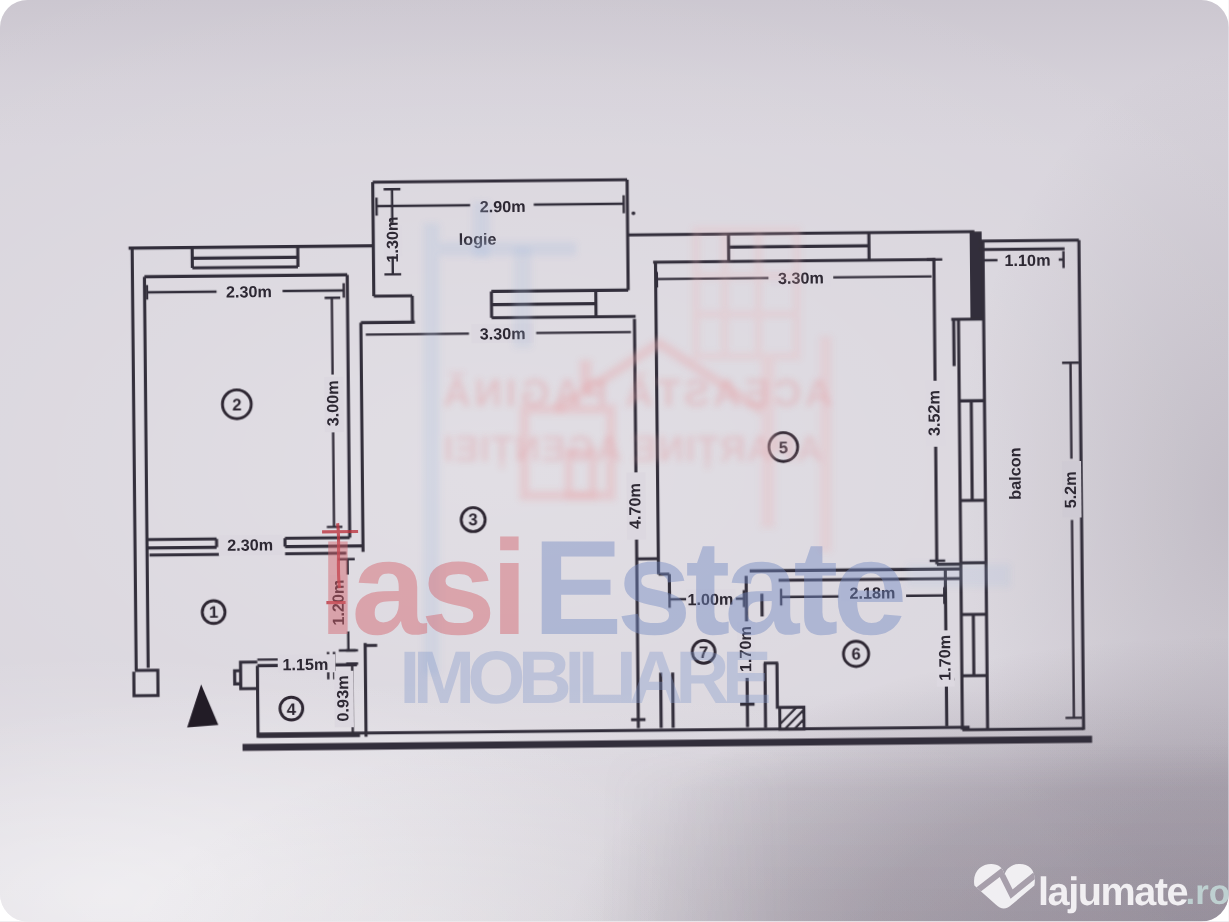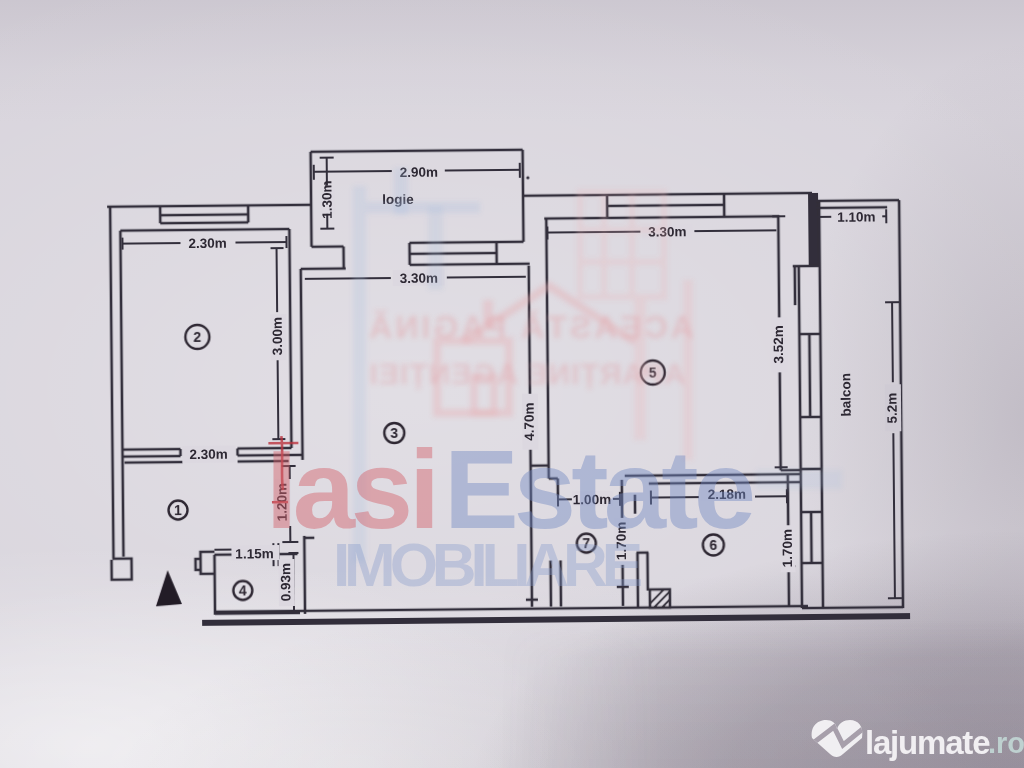--- a/index.html
+++ b/index.html
@@ -1,18 +1,18 @@
 <!DOCTYPE html>
 <html><head>
 <meta charset="utf-8">
 <style>
   html,body{margin:0;padding:0;}
   #page{position:relative;width:1024px;height:768px;overflow:hidden;
     background:#d8d4dc;
-    font-family:"Liberation Sans", sans-serif;}
+    font-family:"Liberation Sans", sans-serif;border-radius:23px;}
   #shade{position:absolute;inset:0;
     background:
       radial-gradient(560px 260px at 1030px 790px, rgba(52,40,58,0.29) 0%, rgba(52,40,58,0.19) 55%, rgba(52,40,58,0) 100%),
       radial-gradient(680px 215px at 790px 788px, rgba(90,78,95,0.15) 0%, rgba(90,78,95,0) 100%),
       radial-gradient(240px 380px at 1035px 420px, rgba(95,85,100,0.20) 0%, rgba(95,85,100,0) 100%),
       radial-gradient(480px 200px at 90px 745px, rgba(255,255,255,0.45) 0%, rgba(255,255,255,0) 100%),
       radial-gradient(640px 200px at 350px 765px, rgba(255,255,255,0.40) 0%, rgba(255,255,255,0) 100%),
       radial-gradient(780px 450px at 410px 390px, rgba(255,255,255,0.24) 0%, rgba(255,255,255,0) 100%),
       linear-gradient(180deg, rgba(172,165,177,0.28) 0%, rgba(172,165,177,0.08) 9%, rgba(172,165,177,0) 16%);
   }

